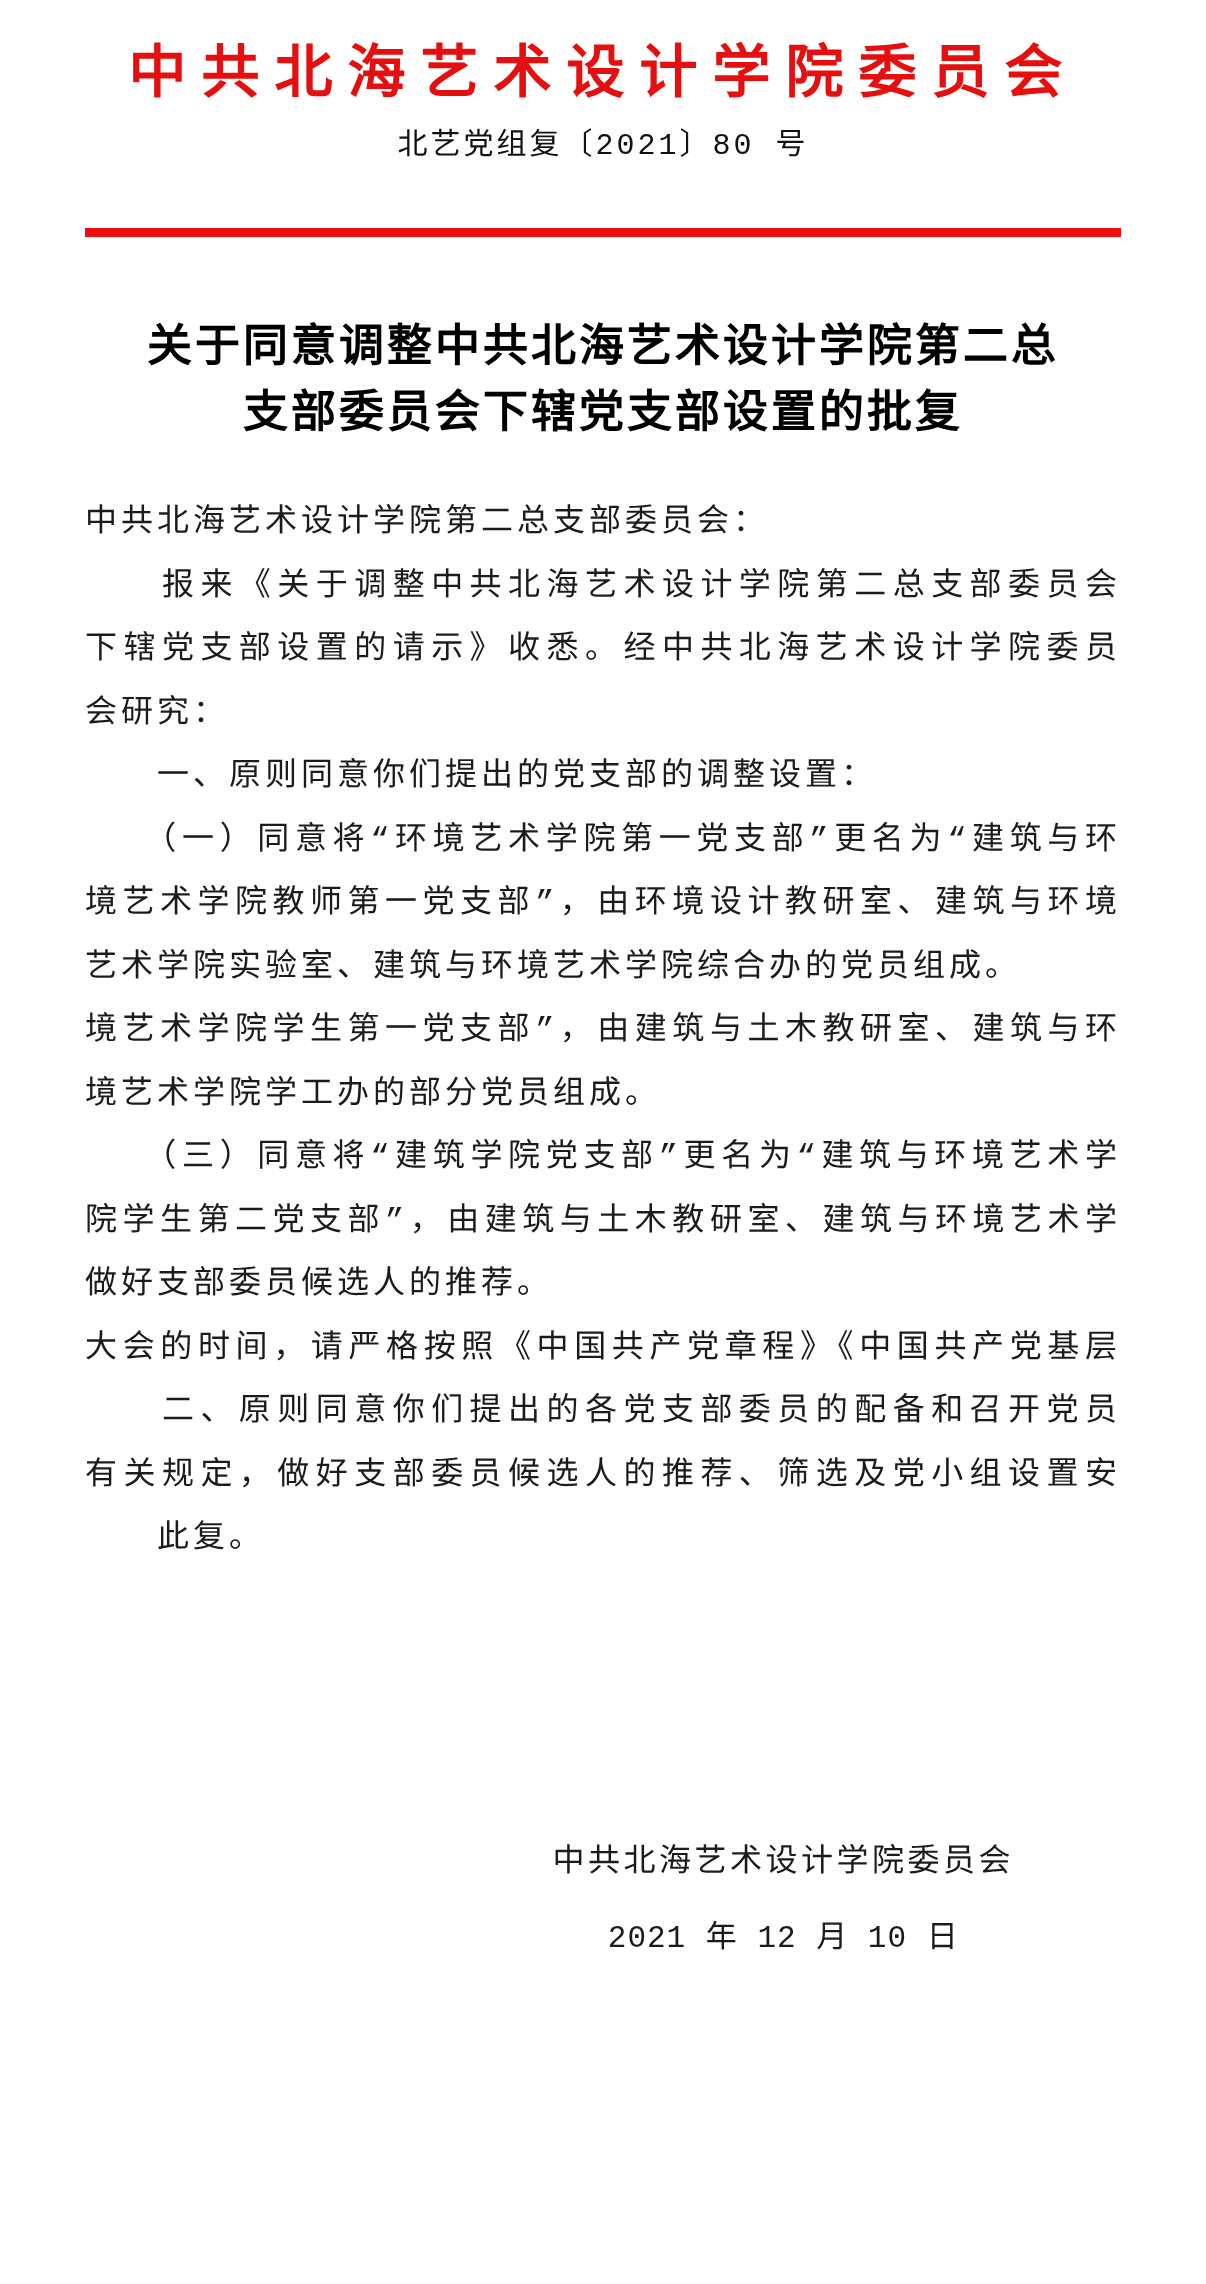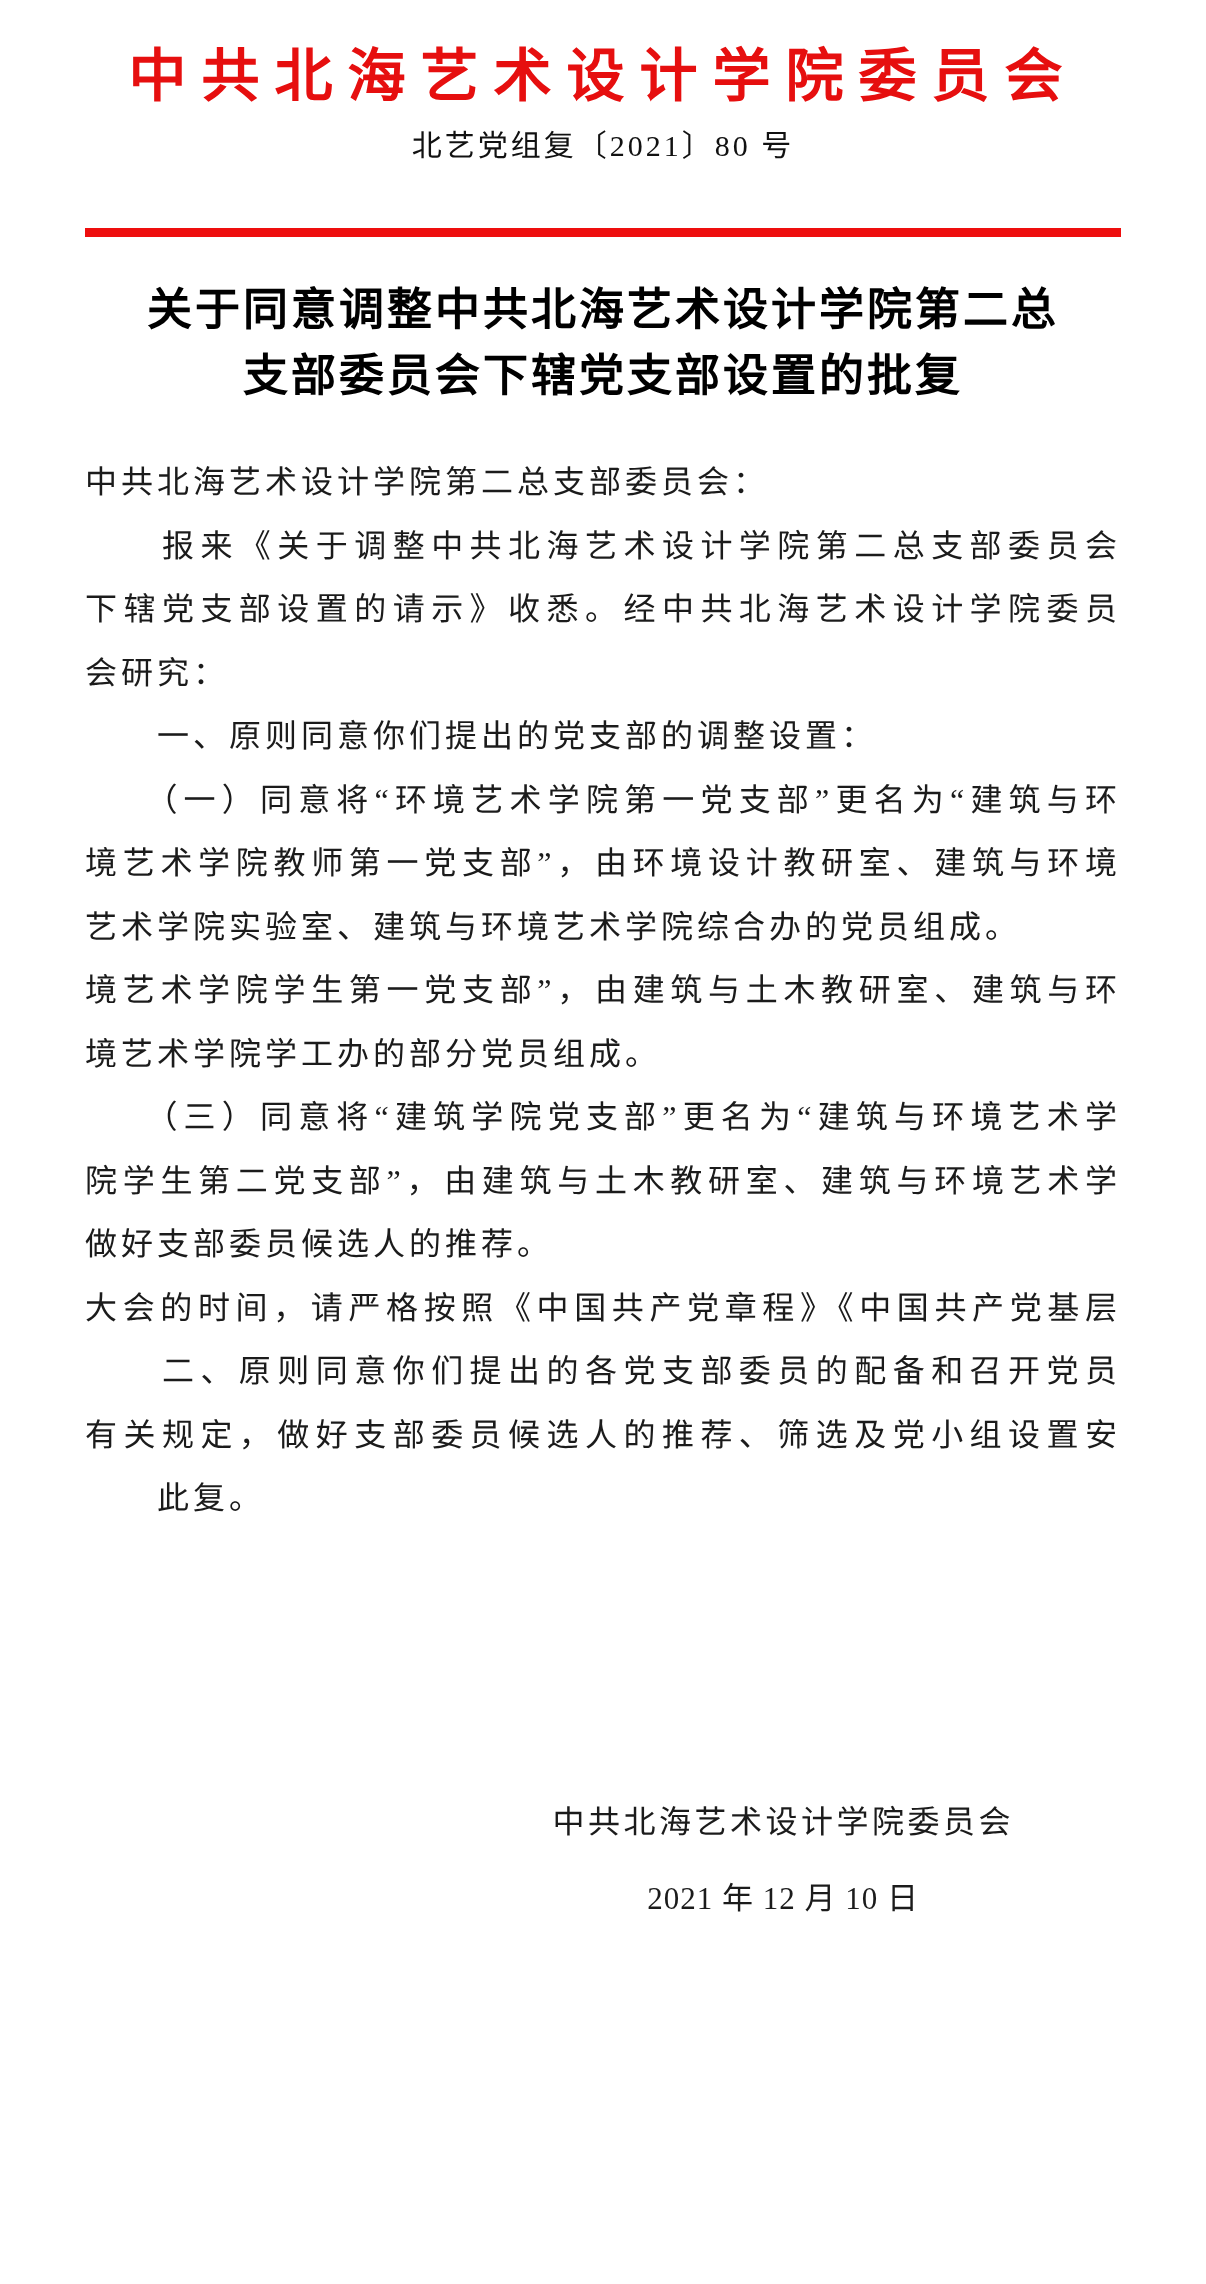--- a/index.html
+++ b/index.html
@@ -3,21 +3,21 @@
 <meta charset="utf-8">
 <style>
   html, body { margin: 0; padding: 0; background: #ffffff; }
   .page {
     position: relative;
     width: 1050px;
     height: 2284px;
     margin: 0 auto;
     background: #ffffff;
     overflow: hidden;
-    font-family: Liberation Serif, serif;
+    font-family: Liberation Mono, monospace;
     color: #1b1b1b;
   }
   
   .org-name {
     padding-top: 46px;
     text-align: center;
     font-size: 58px;
     line-height: 62px;
     font-weight: 900;
     letter-spacing: 15px;
@@ -33,21 +33,21 @@
     color: #111111;
   }
   .red-rule {
     width: 1036px;
     height: 9px;
     margin: 64px auto 0 auto;
     background: #ee0e0e;
   }
   
   .doc-title {
-    margin: 40px 0 0 0;
+    margin: 80px 0 0 0;
     text-align: center;
     font-size: 45px;
     line-height: 66px;
     font-weight: 700;
     letter-spacing: 3px;
     color: #000000;
   }
   .doc-title .t-line { display: block; white-space: nowrap; }
   
   .body-text {

